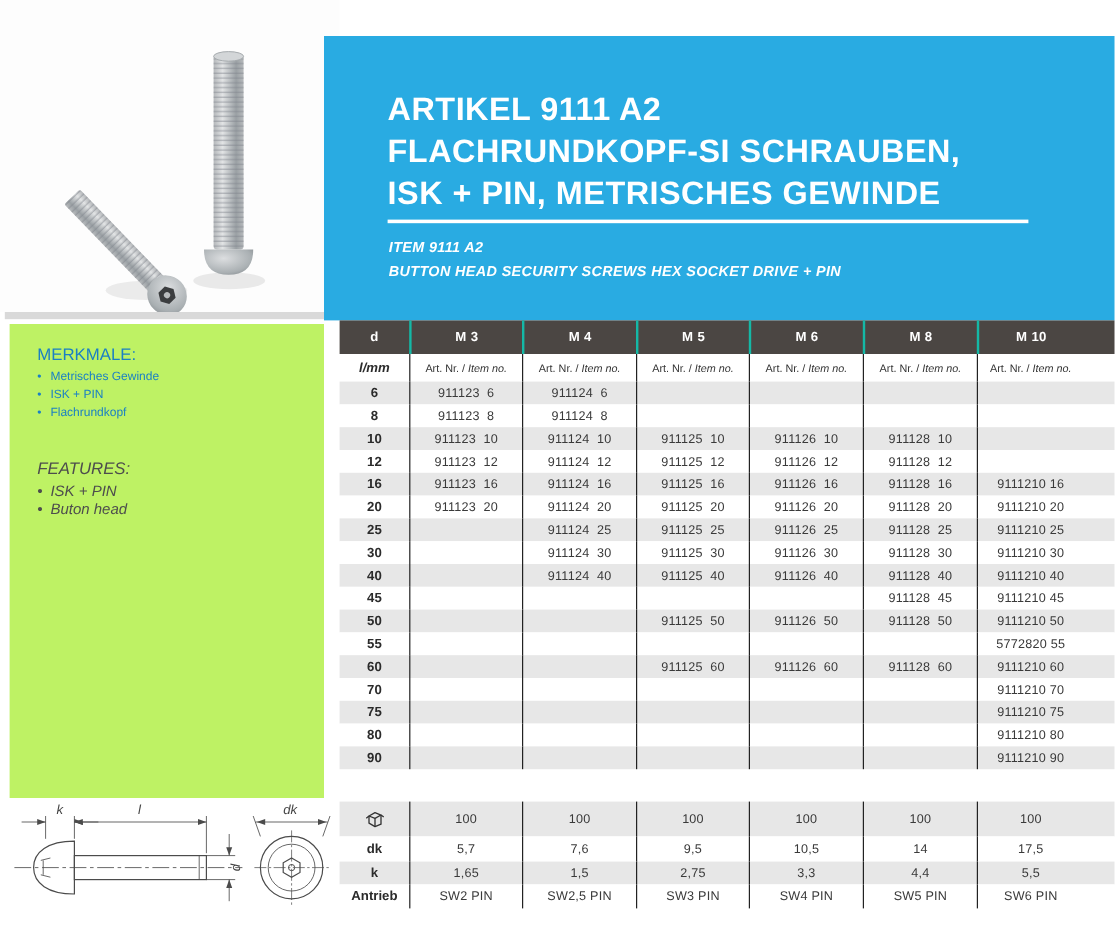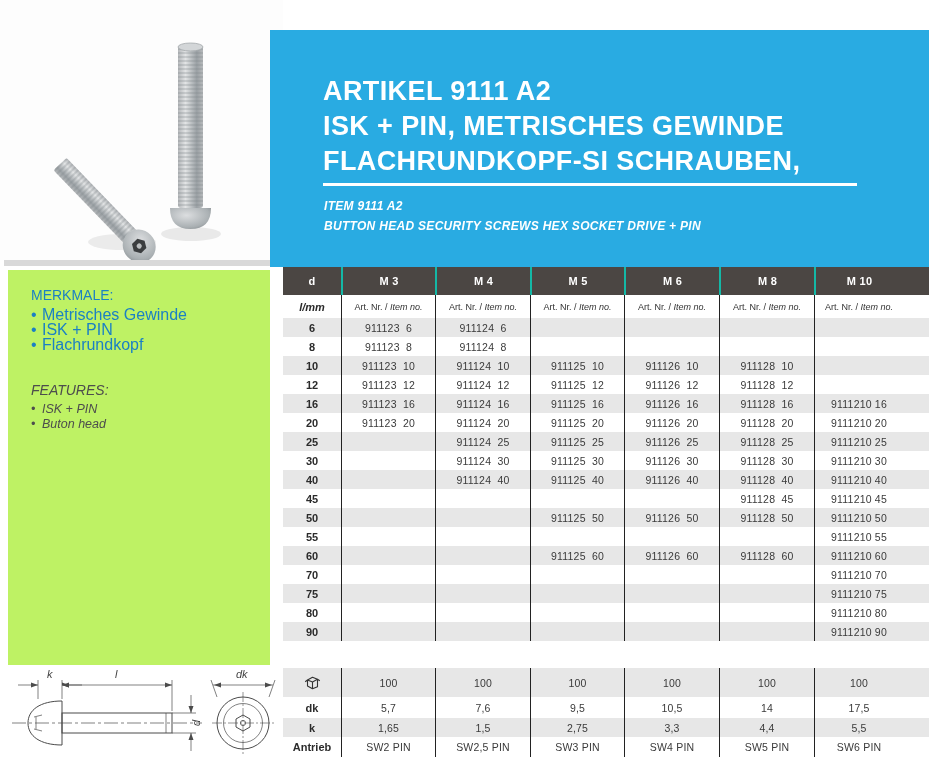--- a/index.html
+++ b/index.html
@@ -15,21 +15,21 @@
   .hero-title{position:absolute;left:53px;top:44px;color:#fff;font-size:27px;font-weight:bold;
               line-height:35px;letter-spacing:.4px;white-space:nowrap;}
   .hero-rule{position:absolute;left:53px;top:153px;width:534px;height:3px;background:#fff;}
   .hero-sub{position:absolute;left:54px;top:166px;color:#fff;font-size:12px;font-weight:bold;
             font-style:italic;line-height:20px;letter-spacing:.3px;white-space:nowrap;}
 
   
   .sidebar{position:absolute;left:8px;top:270px;width:262px;height:395px;background:#bef264;
            box-sizing:border-box;padding:17px 10px 0 23px;}
   .mk-head{color:#1B80C4;font-size:14px;margin:0 0 4px 0;}
-  .mk-item{color:#1B80C4;font-size:16px;line-height:15px;}
+  .mk-item{color:#1B80C4;font-size:10px;line-height:15px;}
   .ft-head{color:#4d4d4d;font-size:14px;font-style:italic;margin:30px 0 4px 0;}
   .ft-item{color:#4d4d4d;font-size:12.5px;font-style:italic;line-height:15px;}
   .bullet{display:inline-block;width:11px;}
 
   
   .grid-row{display:grid;grid-template-columns:58px 94px 95px 94px 95px 95px 115px;}
   .tcell{display:flex;align-items:center;justify-content:center;box-sizing:border-box;}
   .article-table{position:absolute;left:283px;top:267px;width:646px;}
   .thead{height:28px;background:#4B4643;}
   .thead .tcell{color:#fff;font-weight:bold;font-size:11px;letter-spacing:.3px;}
@@ -111,22 +111,22 @@
         <polygon points="114,-7.5 120.5,-3.7 120.5,3.7 114,7.5 107.5,3.7 107.5,-3.7" fill="#3b3d3f"></polygon>
         <circle cx="114" cy="0" r="2.6" fill="#b9bcbe"></circle>
       </g>
     </svg>
   </div>
   <div class="photo-strip"></div>
 
   <div class="hero">
     <div class="hero-title">
       <div>ARTIKEL 9111 A2</div>
+      <div>FLACHRUNDKOPF-SI SCHRAUBEN,</div>
       <div>ISK + PIN, METRISCHES GEWINDE</div>
-      <div>FLACHRUNDKOPF-SI SCHRAUBEN,</div>
     </div>
     <div class="hero-rule"></div>
     <div class="hero-sub">
       <div>ITEM 9111 A2</div>
       <div>BUTTON HEAD SECURITY SCREWS HEX SOCKET DRIVE + PIN</div>
     </div>
   </div>
 
   <div class="sidebar">
     <div class="mk-head">MERKMALE:</div>
@@ -261,21 +261,21 @@
           <div class="tcell val">911128  50</div>
           <div class="tcell val last">9111210 50</div>
         </div>
         <div class="grid-row trow even">
           <div class="tcell row-label">55</div>
           <div class="tcell val"></div>
           <div class="tcell val"></div>
           <div class="tcell val"></div>
           <div class="tcell val"></div>
           <div class="tcell val"></div>
-          <div class="tcell val last">9111210 55</div>
+          <div class="tcell val last">5772820 55</div>
         </div>
         <div class="grid-row trow odd">
           <div class="tcell row-label">60</div>
           <div class="tcell val"></div>
           <div class="tcell val"></div>
           <div class="tcell val">911125  60</div>
           <div class="tcell val">911126  60</div>
           <div class="tcell val">911128  60</div>
           <div class="tcell val last">9111210 60</div>
         </div>

